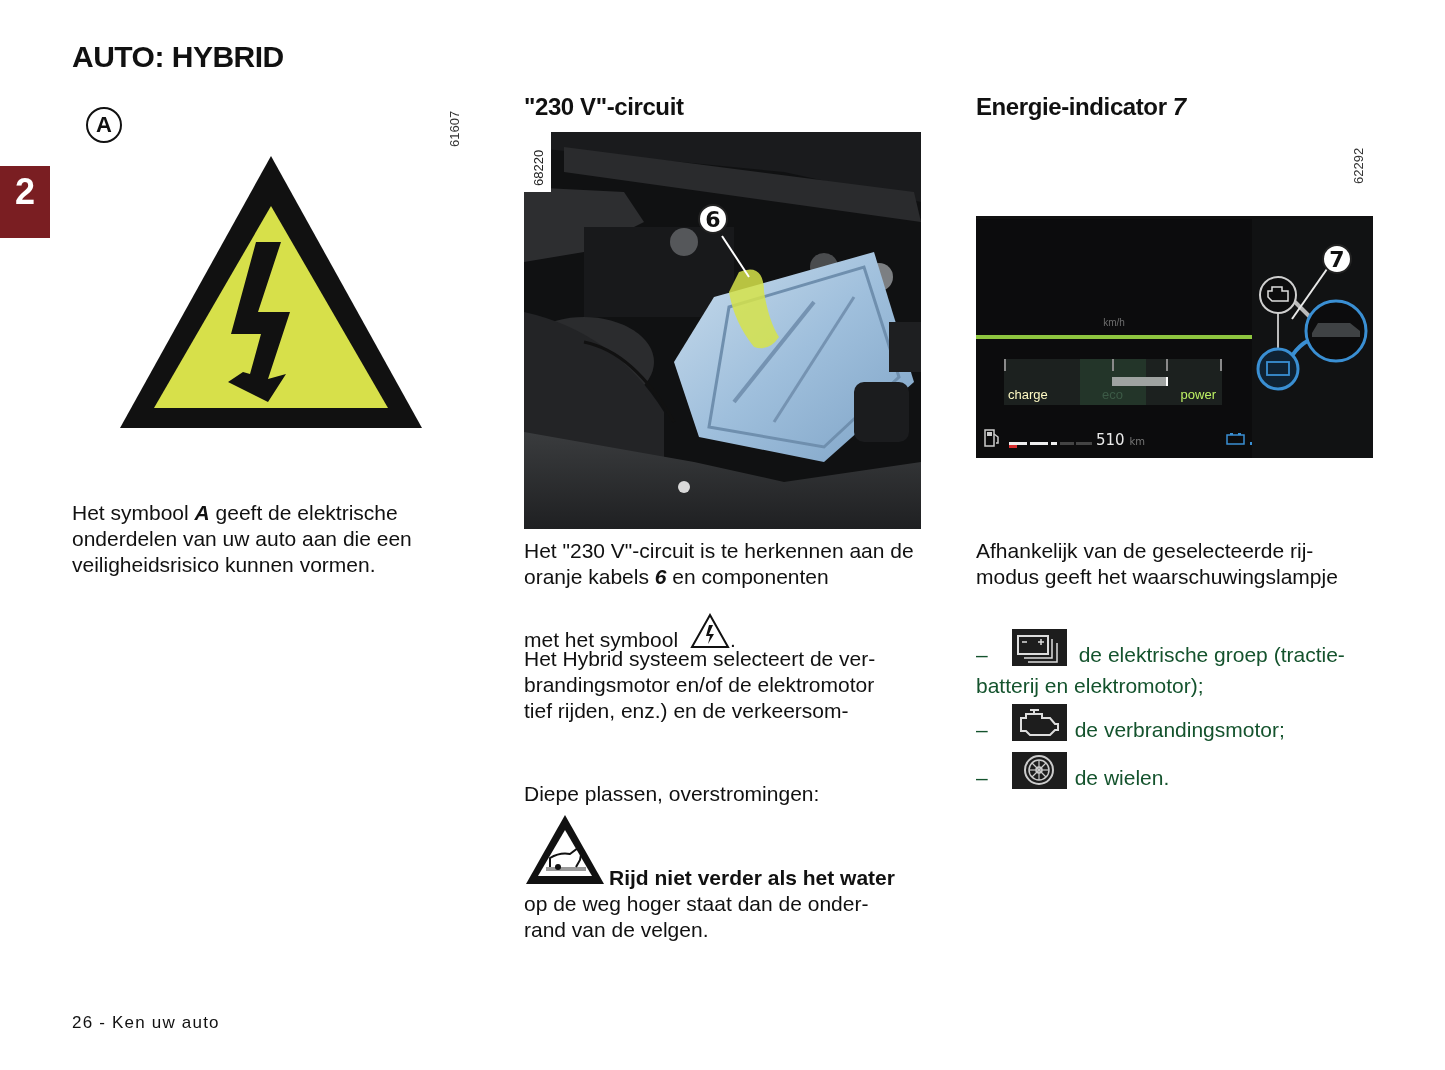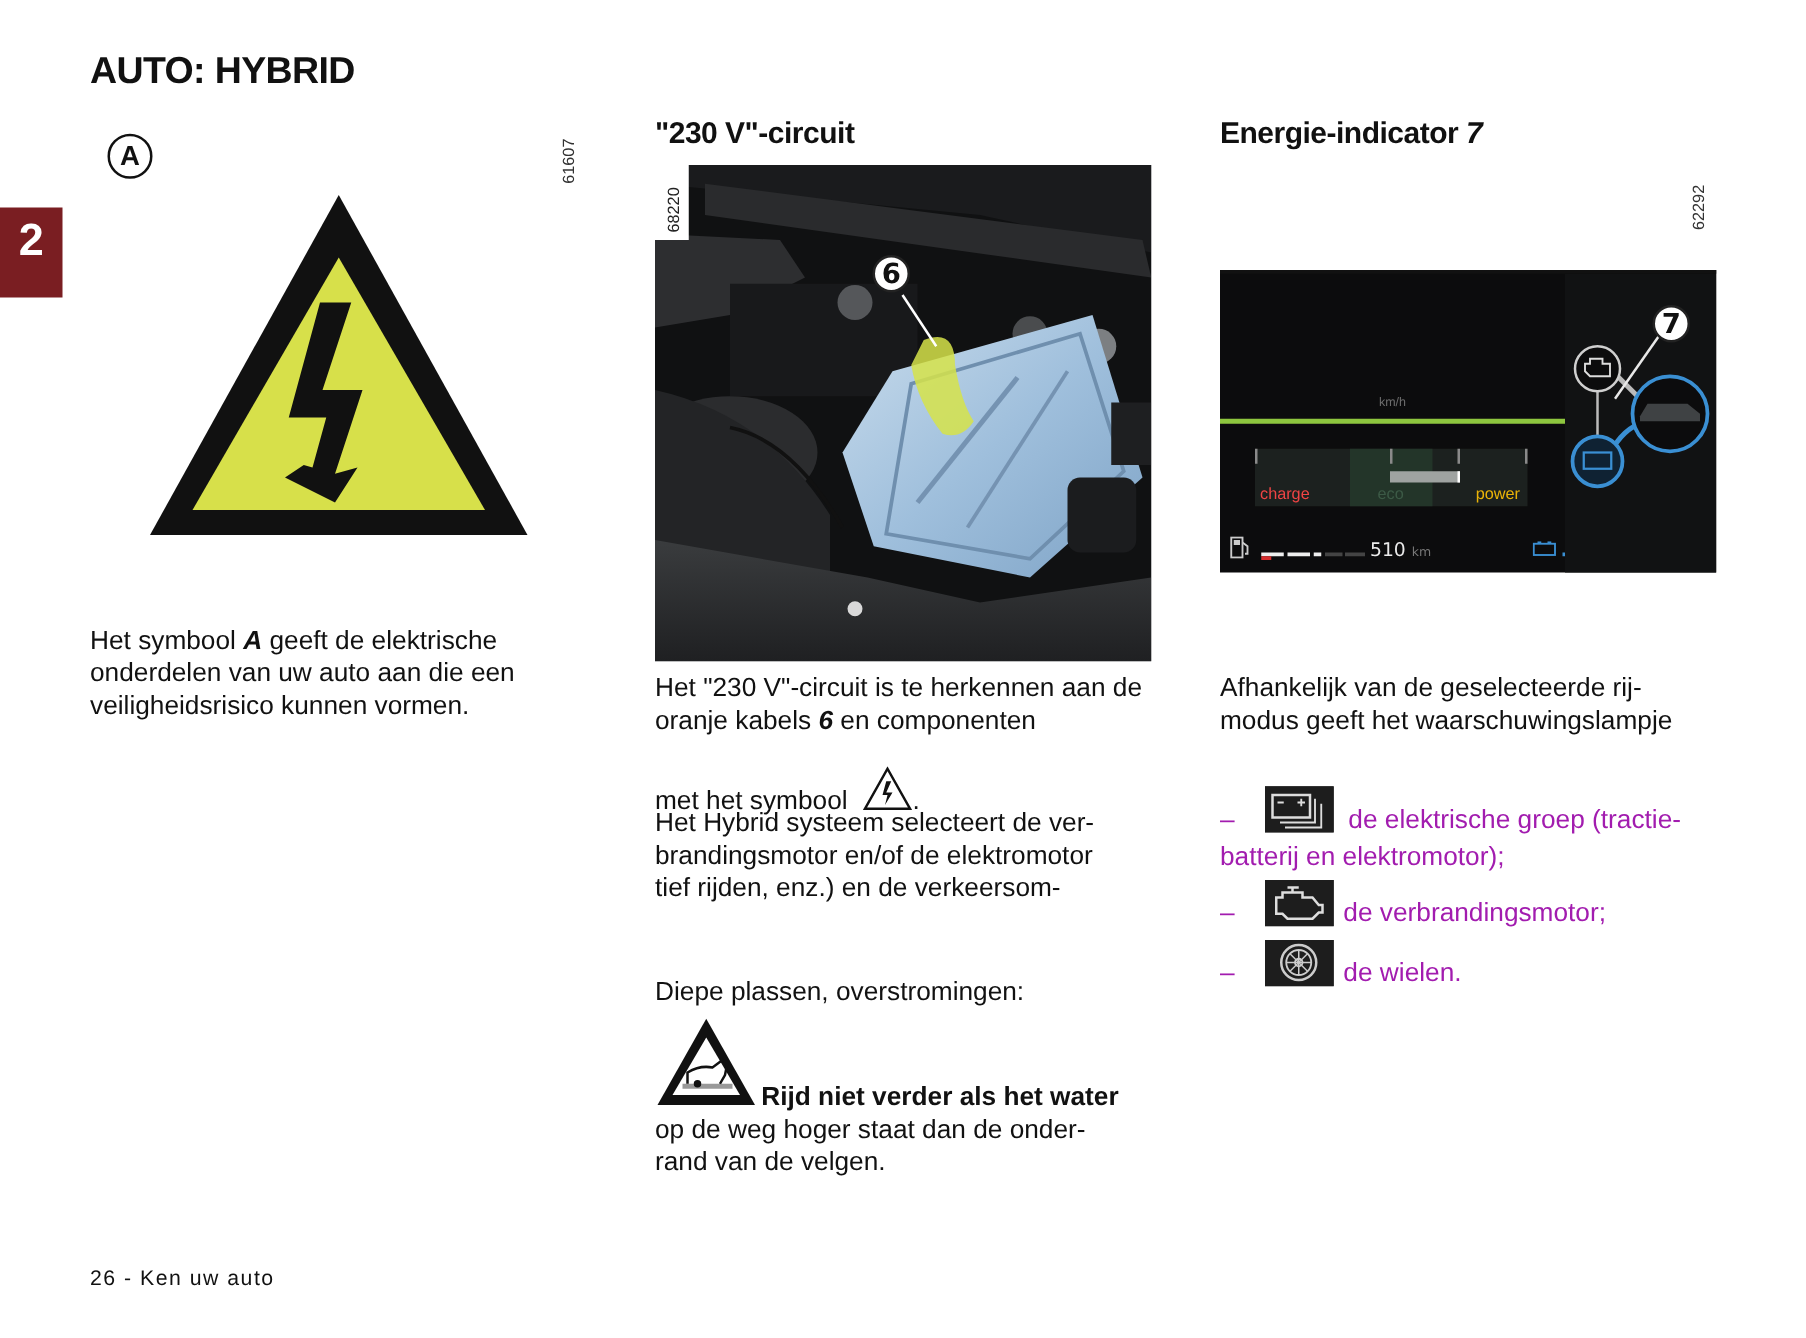--- a/index.html
+++ b/index.html
@@ -29,35 +29,35 @@
   
   .dash { position: absolute; left: 976px; top: 216px; width: 397px; height: 242px; background: #0c0c0d; overflow: hidden; border-top: 3px solid #111; }
   .dash .speed { position: absolute; left: 0; width: 276px; top: 52px; text-align: center; font-size: 46px; font-weight: bold; color: #f4f4f4; letter-spacing: 1px; font-family: "DejaVu Sans", sans-serif; }
   .dash .unit { position: absolute; left: 0; width: 276px; top: 98px; text-align: center; font-size: 10px; color: #6c6c6c; }
   .dash .green-line { position: absolute; left: 0; top: 116px; width: 276px; height: 4px; background: #8ec63f; }
   .dash .gauge { position: absolute; left: 28px; top: 140px; width: 218px; height: 46px; background: #1c211f; }
   .dash .gauge .eco-zone { position: absolute; left: 76px; top: 0; width: 66px; height: 46px; background: #233529; }
   .dash .gauge .bar { position: absolute; left: 108px; top: 18px; width: 56px; height: 9px; background: #9fa3a1; border-right: 2px solid #fff; }
   .dash .gauge .tick { position: absolute; top: 0; width: 2px; height: 12px; background: #8a8a8a; }
   .dash .gauge .lbl { position: absolute; bottom: 3px; font-size: 13px; }
-  .dash .gauge .lbl-charge { left: 4px; color: #ef4444; }
+  .dash .gauge .lbl-charge { left: 4px; color: #fef9c3; }
   .dash .gauge .lbl-eco { left: 98px; color: #3c5a46; }
-  .dash .gauge .lbl-power { right: 6px; color: #eab308; }
+  .dash .gauge .lbl-power { right: 6px; color: #bef264; }
   .dash .fuel-icon { position: absolute; left: 8px; top: 210px; width: 16px; height: 18px; }
   .dash .fuel-bar { position: absolute; top: 223px; height: 3px; }
   .dash .range { position: absolute; left: 120px; top: 212px; font-size: 15px; color: #eaeaea; font-family: "DejaVu Sans", sans-serif; }
   .dash .range .km { font-size: 10px; color: #777; }
   .dash .batt-icon { position: absolute; left: 250px; top: 214px; width: 20px; height: 12px; }
   .dash .batt-bar { position: absolute; top: 223px; height: 3px; background: #3a8fd3; }
   .dash .right-panel { position: absolute; left: 276px; top: 0; width: 121px; height: 242px; background: #111213; }
 
   .callout-num { position: absolute; width: 30px; height: 30px; border-radius: 50%; background: #fff; border: 2px solid #222; color: #111; font-size: 22px; font-weight: bold; display: flex; align-items: center; justify-content: center; font-family: "DejaVu Sans", sans-serif; }
 
   .icon-box { display: inline-block; vertical-align: middle; background: #1d1d1d; }
-  .list-item { position: absolute; left: 976px; font-size: 21px; line-height: 26px; color: #a21caf; }
+  .list-item { position: absolute; left: 976px; font-size: 21px; line-height: 26px; color: #14532d; }
   .dash-mark { display: inline-block; width: 30px; }
 
   .footer { position: absolute; left: 72px; top: 1013px; font-size: 17px; letter-spacing: 1.2px; color: #111; }
 </style>
 </head>
 <body>
 
 <div class="page-title">AUTO: HYBRID</div>
 <div class="chapter-tab">
     <span>2</span>

